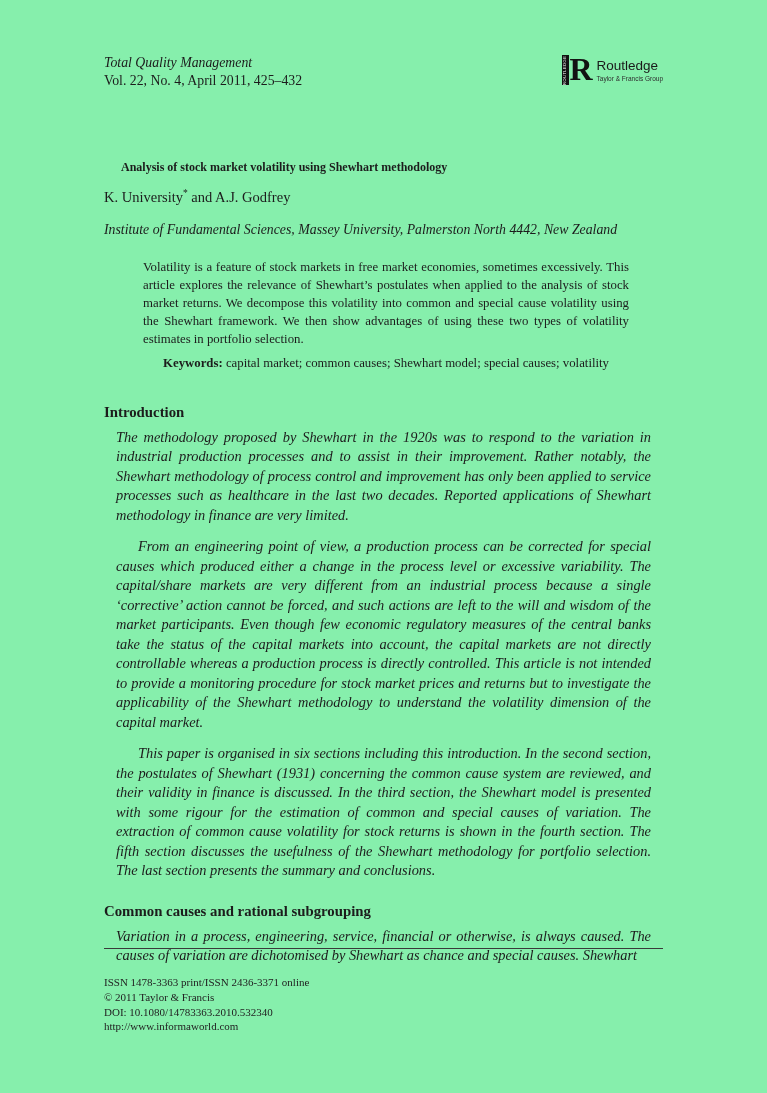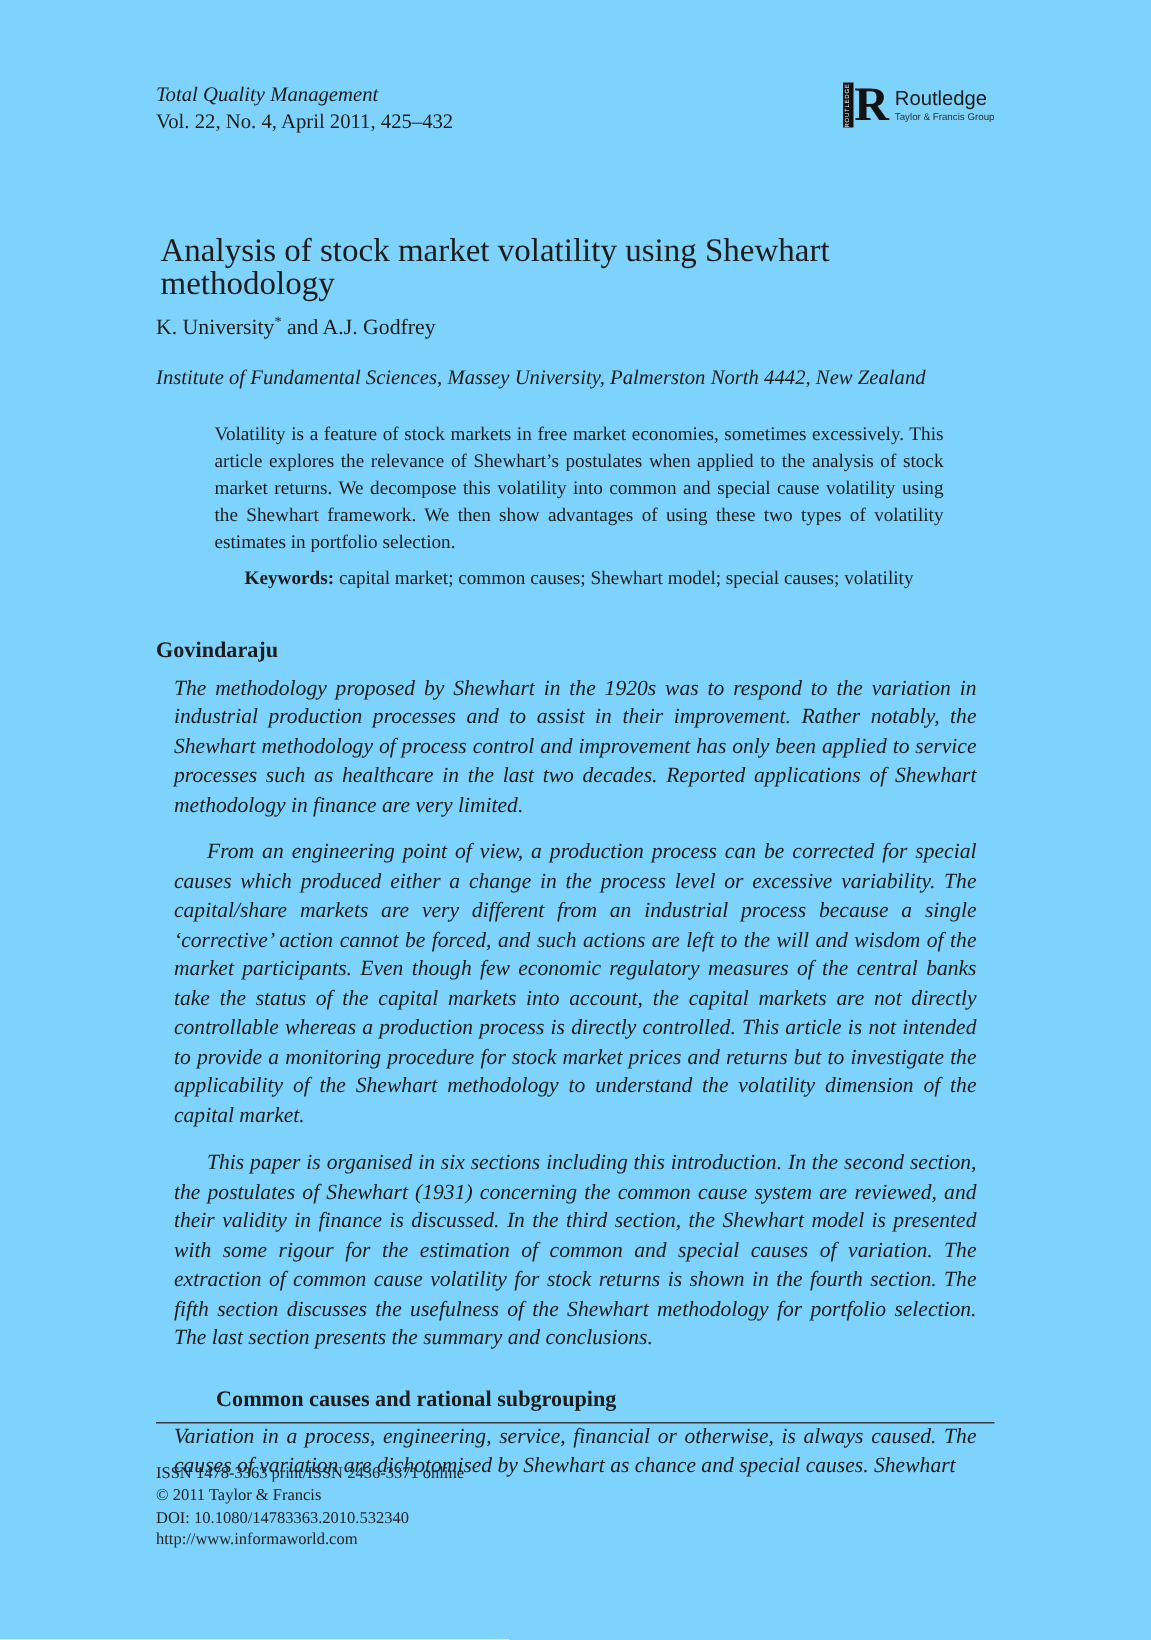--- a/index.html
+++ b/index.html
@@ -1,20 +1,20 @@
 <!DOCTYPE html>
 <html><head>
 <meta charset="utf-8">
 <style>
   html, body { margin: 0; padding: 0; background: #ffffff; }
   .page {
     position: relative;
     width: 767px;
     height: 1093px;
-    background: #7dd3fc;
+    background: #86efac;
     color: #1c1c1c;
     font-family: "Liberation Serif", "DejaVu Serif", serif;
     overflow: hidden;
   }
   .content {
     position: absolute;
     left: 104px;
     top: 0;
     width: 559px;
   }
@@ -49,24 +49,24 @@
     line-height: 29px;
     color: #121212;
     letter-spacing: -1px;
   }
   .logo-text { font-family: "Liberation Sans", sans-serif; padding-top: 4px; }
   .logo-brand { font-size: 13.5px; line-height: 13px; color: #1a1a1a; }
   .logo-group { font-size: 6.5px; margin-top: 2.5px; color: #2e2e2e; }
 
   
   .article-title {
-    margin: 66px 0 0 3px;
-    font-size: 22px;
+    margin: 66px 0 0 17px;
+    font-size: 12px;
     line-height: 22px;
-    font-weight: normal;
+    font-weight: bold;
   }
   .authors { margin-top: 10px; font-size: 14.5px; }
   .authors sup { font-size: 9.5px; }
   .affiliation { margin-top: 16px; font-style: italic; font-size: 13.8px; }
 
   
   .abstract {
     margin: 20px 34px 0 39px;
     font-size: 12.8px;
     line-height: 18px;
@@ -75,21 +75,21 @@
   .keywords { margin: 6px 34px 0 39px; font-size: 12.8px; line-height: 18px; text-align: center; }
   .keywords .kw-label { font-weight: bold; }
 
   
   .section-heading {
     margin: 30px 0 0 0;
     font-size: 14.8px;
     line-height: 20px;
     font-weight: bold;
   }
-  .sec-common .section-heading { margin-top: 20px; margin-left: 40px; }
+  .sec-common .section-heading { margin-top: 20px; }
   .body-para {
     margin: 12px;
     font-size: 14.4px;
     line-height: 19.5px;
     text-align: justify;
     font-style: italic;
   }
   .body-para.first { margin-top: 6px; }
   .body-para.indent { text-indent: 22px; }
 
@@ -136,21 +136,21 @@
 
     <div class="authors"><span>K. University</span><sup>*</sup><span> and A.J. Godfrey</span></div>
 
     <div class="affiliation">Institute of Fundamental Sciences, Massey University, Palmerston North 4442, New Zealand</div>
 
     <div class="abstract">Volatility is a feature of stock markets in free market economies, sometimes excessively. This article explores the relevance of Shewhart’s postulates when applied to the analysis of stock market returns. We decompose this volatility into common and special cause volatility using the Shewhart framework. We then show advantages of using these two types of volatility estimates in portfolio selection.</div>
 
     <div class="keywords"><span class="kw-label">Keywords:</span><span> capital market; common causes; Shewhart model; special causes; volatility</span></div>
 
     <section class="sec-intro">
-      <h2 class="section-heading">Govindaraju</h2>
+      <h2 class="section-heading">Introduction</h2>
       <p class="body-para first">The methodology proposed by Shewhart in the 1920s was to respond to the variation in industrial production processes and to assist in their improvement. Rather notably, the Shewhart methodology of process control and improvement has only been applied to service processes such as healthcare in the last two decades. Reported applications of Shewhart methodology in finance are very limited.</p>
       <p class="body-para indent">From an engineering point of view, a production process can be corrected for special causes which produced either a change in the process level or excessive variability. The capital/share markets are very different from an industrial process because a single ‘corrective’ action cannot be forced, and such actions are left to the will and wisdom of the market participants. Even though few economic regulatory measures of the central banks take the status of the capital markets into account, the capital markets are not directly controllable whereas a production process is directly controlled. This article is not intended to provide a monitoring procedure for stock market prices and returns but to investigate the applicability of the Shewhart methodology to understand the volatility dimension of the capital market.</p>
       <p class="body-para indent">This paper is organised in six sections including this introduction. In the second section, the postulates of Shewhart (1931) concerning the common cause system are reviewed, and their validity in finance is discussed. In the third section, the Shewhart model is presented with some rigour for the estimation of common and special causes of variation. The extraction of common cause volatility for stock returns is shown in the fourth section. The fifth section discusses the usefulness of the Shewhart methodology for portfolio selection. The last section presents the summary and conclusions.</p>
     </section>
 
     <section class="sec-common">
       <h2 class="section-heading">Common causes and rational subgrouping</h2>
       <p class="body-para first">Variation in a process, engineering, service, financial or otherwise, is always caused. The causes of variation are dichotomised by Shewhart as chance and special causes. Shewhart</p>
     </section>
 

